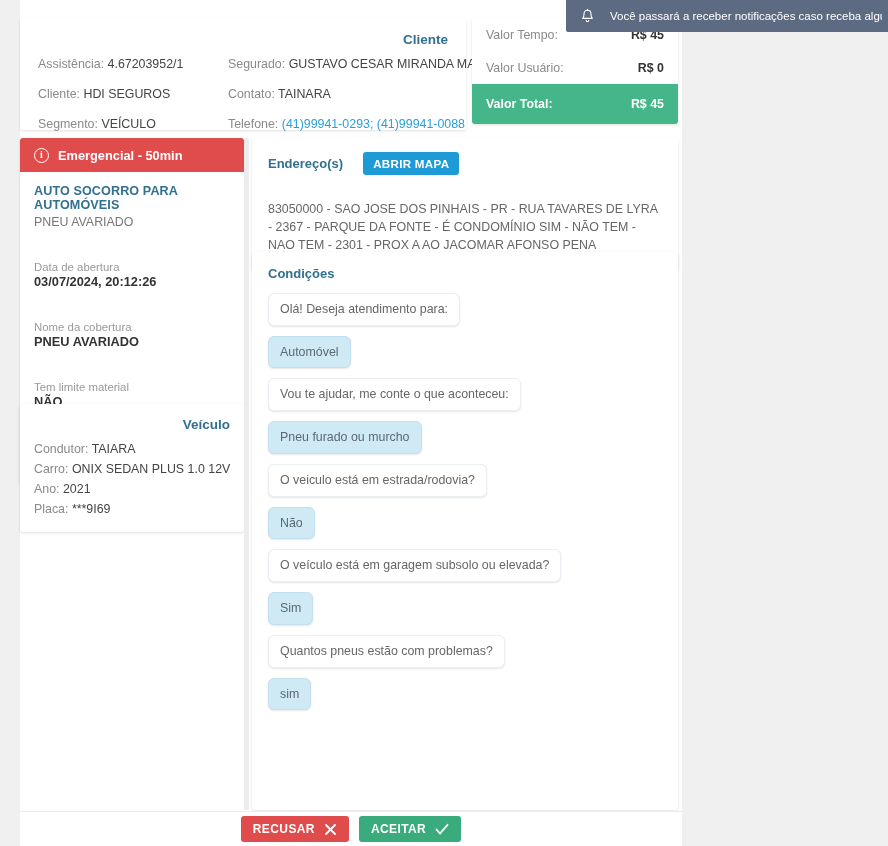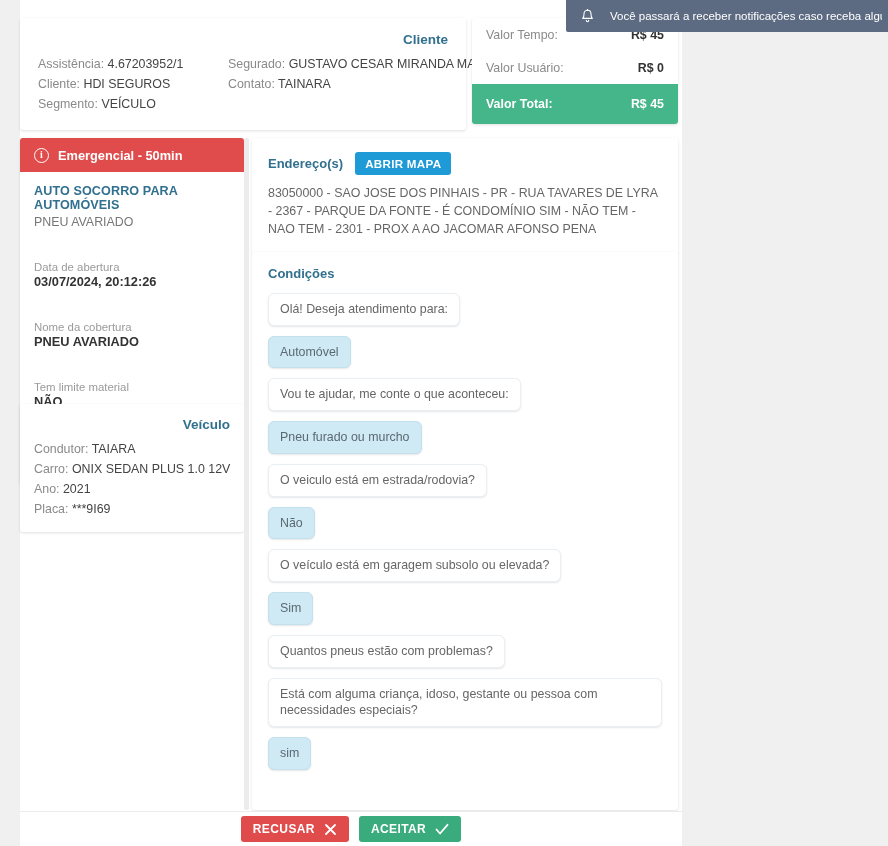--- a/index.html
+++ b/index.html
@@ -89,21 +89,21 @@
     position: absolute;
     left: 20px;
     top: 18px;
     width: 446px;
     height: 112px;
     padding: 14px 18px 12px 18px;
   }
   .client-grid {
     display: grid;
     grid-template-columns: 190px 1fr;
-    row-gap: 6px;
+    row-gap: 16px;
   }
   .kv {
     font-size: 12.4px;
     color: #333333;
     white-space: nowrap;
   }
   .kv .k { color: #8a8a8a; }
   .kv .v { color: #444444; }
   .kv .v.link { color: #2a9fd6; }
 
@@ -208,22 +208,22 @@
   .address-card {
     position: absolute;
     left: 252px;
     top: 138px;
     width: 426px;
     padding: 14px 16px 16px 16px;
   }
   .addr-head {
     display: flex;
     align-items: center;
-    gap: 12px;
-    margin-bottom: 10px;
+    gap: 20px;
+    margin-bottom: 26px;
   }
   .addr-head .lbl {
     color: #31708f;
     font-size: 13px;
     font-weight: bold;
   }
   .map-btn {
     background: #1e9ad6;
     color: #ffffff;
     border: none;
@@ -359,20 +359,24 @@
         <span class="v">HDI SEGUROS</span>
       </div>
       <div class="kv">
         <span class="k">Contato:</span>
         <span class="v">TAINARA</span>
       </div>
 
       <div class="kv">
         <span class="k">Segmento:</span>
         <span class="v">VEÍCULO</span>
+      </div>
+      <div class="kv">
+        <span class="k">Telefone:</span>
+        <span class="v link">(41)99941-0293; (41)99941-0088</span>
       </div>
 
     </div>
   </div>
 
   <div class="values-card">
     <div class="value-row">
       <span class="vlabel">Valor Tempo:</span>
       <span class="vamount">R$ 45</span>
     </div>
@@ -447,21 +451,20 @@
     <div class="bubble-list">
       <div class="bubble q">Olá! Deseja atendimento para:</div>
       <div class="bubble a">Automóvel</div>
       <div class="bubble q">Vou te ajudar, me conte o que aconteceu:</div>
       <div class="bubble a">Pneu furado ou murcho</div>
       <div class="bubble q">O veiculo está em estrada/rodovia?</div>
       <div class="bubble a">Não</div>
       <div class="bubble q">O veículo está em garagem subsolo ou elevada?</div>
       <div class="bubble a">Sim</div>
       <div class="bubble q">Quantos pneus estão com problemas?</div>
-      <div class="bubble q wide">Está com alguma criança, idoso, gestante ou pessoa com necessidades especiais?</div>
       <div class="bubble a">sim</div>
     </div>
   </div>
 
   <div class="scroll-track">
     <div class="scroll-thumb"></div>
   </div>
 
   <div class="footer">
     <button class="act-btn refuse">

